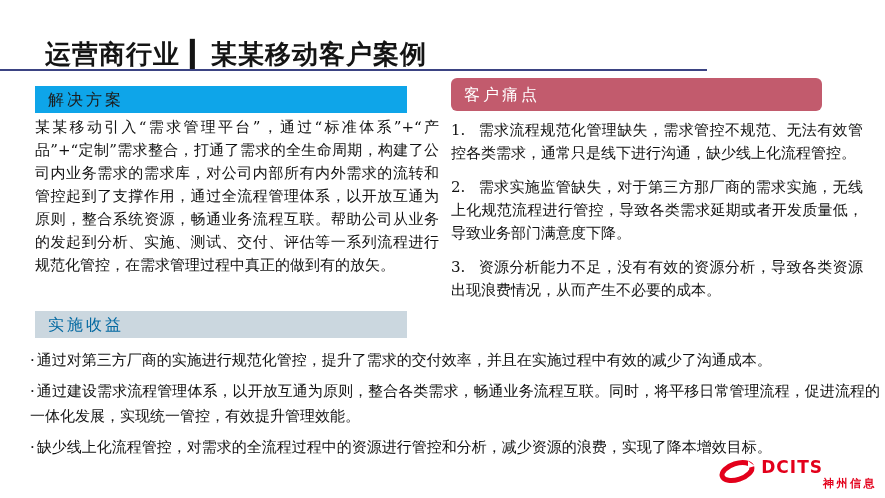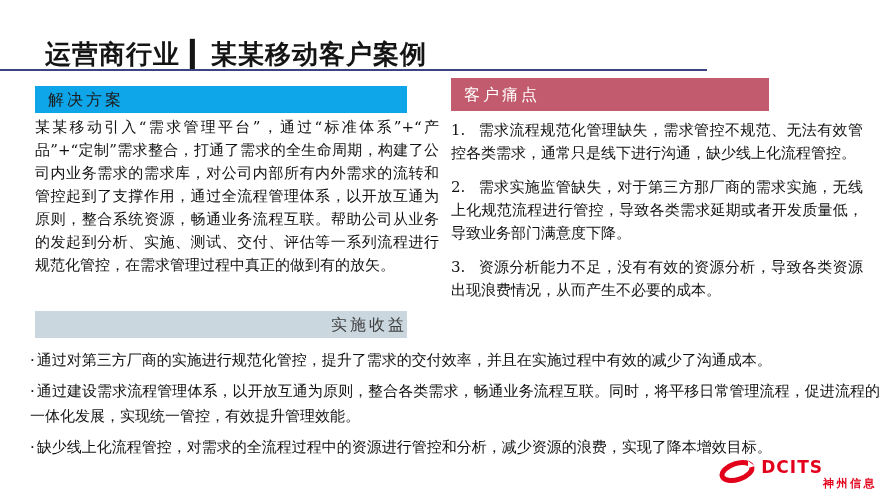--- a/index.html
+++ b/index.html
@@ -16,22 +16,22 @@
   }
   .title-rule {
     position:absolute; left:0; top:69px; width:707px; height:2px;
     background:#3B4383;
   }
   .bar {
     position:absolute; box-sizing:border-box; padding-left:13px;
     font-size:16px; letter-spacing:3px; white-space:nowrap;
   }
   .bar-solution  { left:35px;  top:86px;  width:372px; height:27px; line-height:27px; background:#0ea5e9; color:#1c1c1c; }
-  .bar-pain      { left:451px; top:78px;  width:318px; height:33px; line-height:33px; background:#C25B6D; color:#ffffff; }
-  .bar-benefits  { left:35px;  top:311px; width:372px; height:27px; line-height:27px; background:#CBD7DF; color:#404040;text-align:right; }
+  .bar-pain      { left:451px; top:78px;  width:371px; height:33px; line-height:33px; background:#C25B6D; color:#ffffff;border-radius:6px; }
+  .bar-benefits  { left:35px;  top:311px; width:372px; height:27px; line-height:27px; background:#CBD7DF; color:#0369a1; }
   .solution-body {
     position:absolute; left:35px; top:116px; width:404px; margin:0;
     font-size:15px; line-height:23px; color:#121212; text-align:justify;
   }
   .pain-list {
     position:absolute; left:451px; top:119px; width:412px;
     font-size:15px; line-height:23px; color:#121212;
   }
   .pain-item { margin:0 0 11px 0; text-align:justify; }
   .pain-num  { margin-right:13px; }

